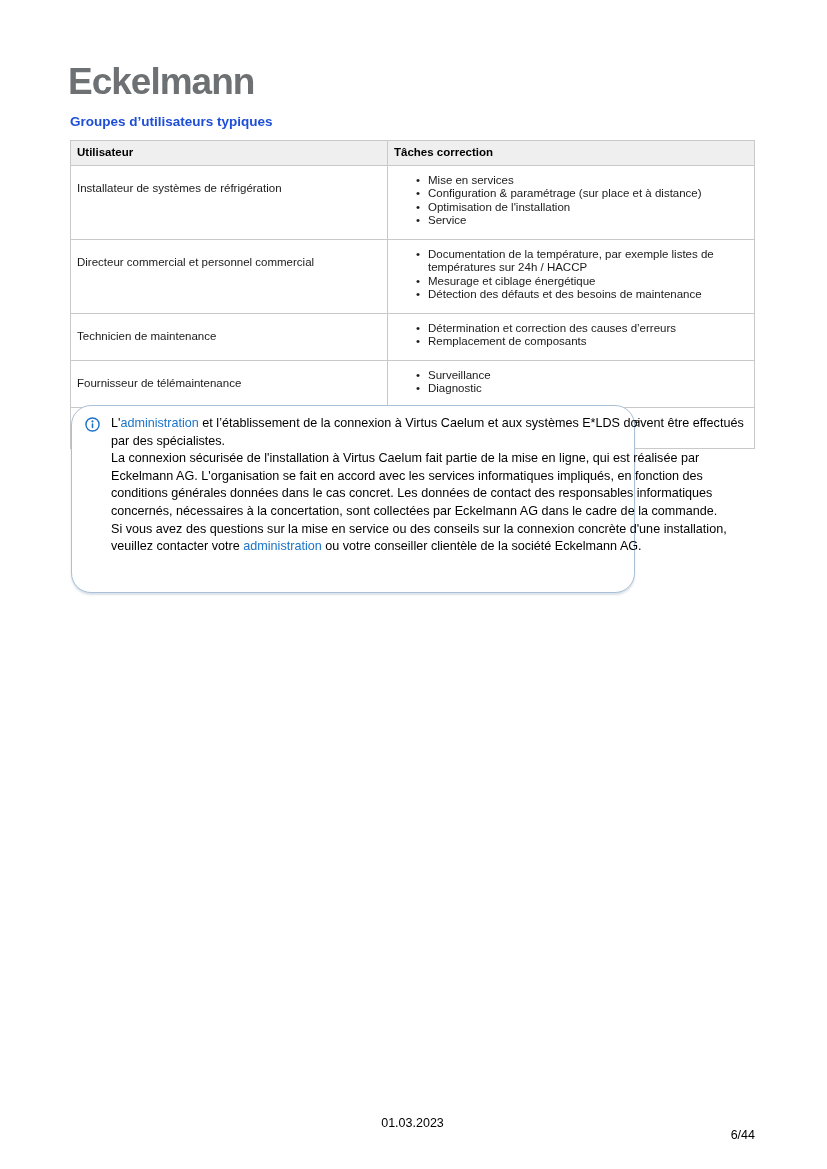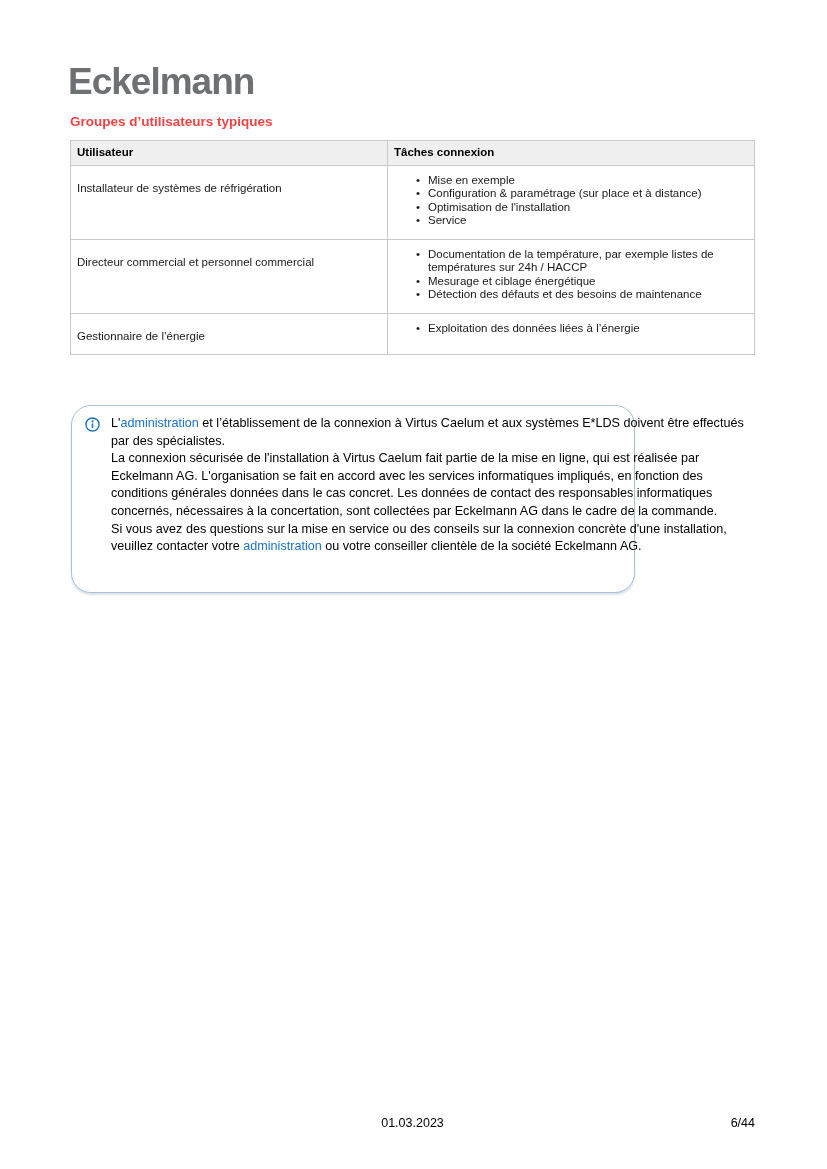--- a/index.html
+++ b/index.html
@@ -23,21 +23,21 @@
     letter-spacing: -1px;
     line-height: 1;
     margin-top: 25px;
   }
   .section-title {
     position: absolute;
     left: 70px;
     top: 114px;
     font-size: 13.5px;
     font-weight: bold;
-    color: #ef4444;
+    color: #1d4ed8;
     margin: 0;
   }
   table.user-table {
     position: absolute;
     left: 70px;
     top: 140px;
     width: 685px;
     border-collapse: collapse;
     font-size: 11.5px;
     line-height: 13.5px;
@@ -118,58 +118,76 @@
   }
   .footer-date {
     position: absolute;
     left: 0;
     right: 0;
     text-align: center;
   }
   .footer-page {
     position: absolute;
     right: 0;
-    top: 0;
+    top: 12px;
   }
 </style>
 </head>
 <body>
 
 <div class="page">
 
   <div class="logo">Eckelmann</div>
 
   <h2 class="section-title">Groupes d’utilisateurs typiques</h2>
 
   <table class="user-table">
     <thead>
       <tr>
         <th class="col-user">Utilisateur</th>
-        <th class="col-tasks">Tâches connexion</th>
+        <th class="col-tasks">Tâches correction</th>
       </tr>
     </thead>
     <tbody>
         <tr>
           <td class="cell-user">Installateur de systèmes de réfrigération</td>
           <td class="cell-tasks">
             <ul>
-              <li>Mise en exemple</li>
+              <li>Mise en services</li>
               <li>Configuration &amp; paramétrage (sur place et à distance)</li>
               <li>Optimisation de l'installation</li>
               <li>Service</li>
             </ul>
           </td>
         </tr>
         <tr>
           <td class="cell-user">Directeur commercial et personnel commercial</td>
           <td class="cell-tasks">
             <ul>
               <li>Documentation de la température, par exemple listes de températures sur 24h / HACCP</li>
               <li>Mesurage et ciblage énergétique</li>
               <li>Détection des défauts et des besoins de maintenance</li>
+            </ul>
+          </td>
+        </tr>
+        <tr>
+          <td class="cell-user">Technicien de maintenance</td>
+          <td class="cell-tasks">
+            <ul>
+              <li>Détermination et correction des causes d’erreurs</li>
+              <li>Remplacement de composants</li>
+            </ul>
+          </td>
+        </tr>
+        <tr>
+          <td class="cell-user">Fournisseur de télémaintenance</td>
+          <td class="cell-tasks">
+            <ul>
+              <li>Surveillance</li>
+              <li>Diagnostic</li>
             </ul>
           </td>
         </tr>
         <tr>
           <td class="cell-user">Gestionnaire de l’énergie</td>
           <td class="cell-tasks">
             <ul>
               <li>Exploitation des données liées à l’énergie</li>
             </ul>
           </td>

